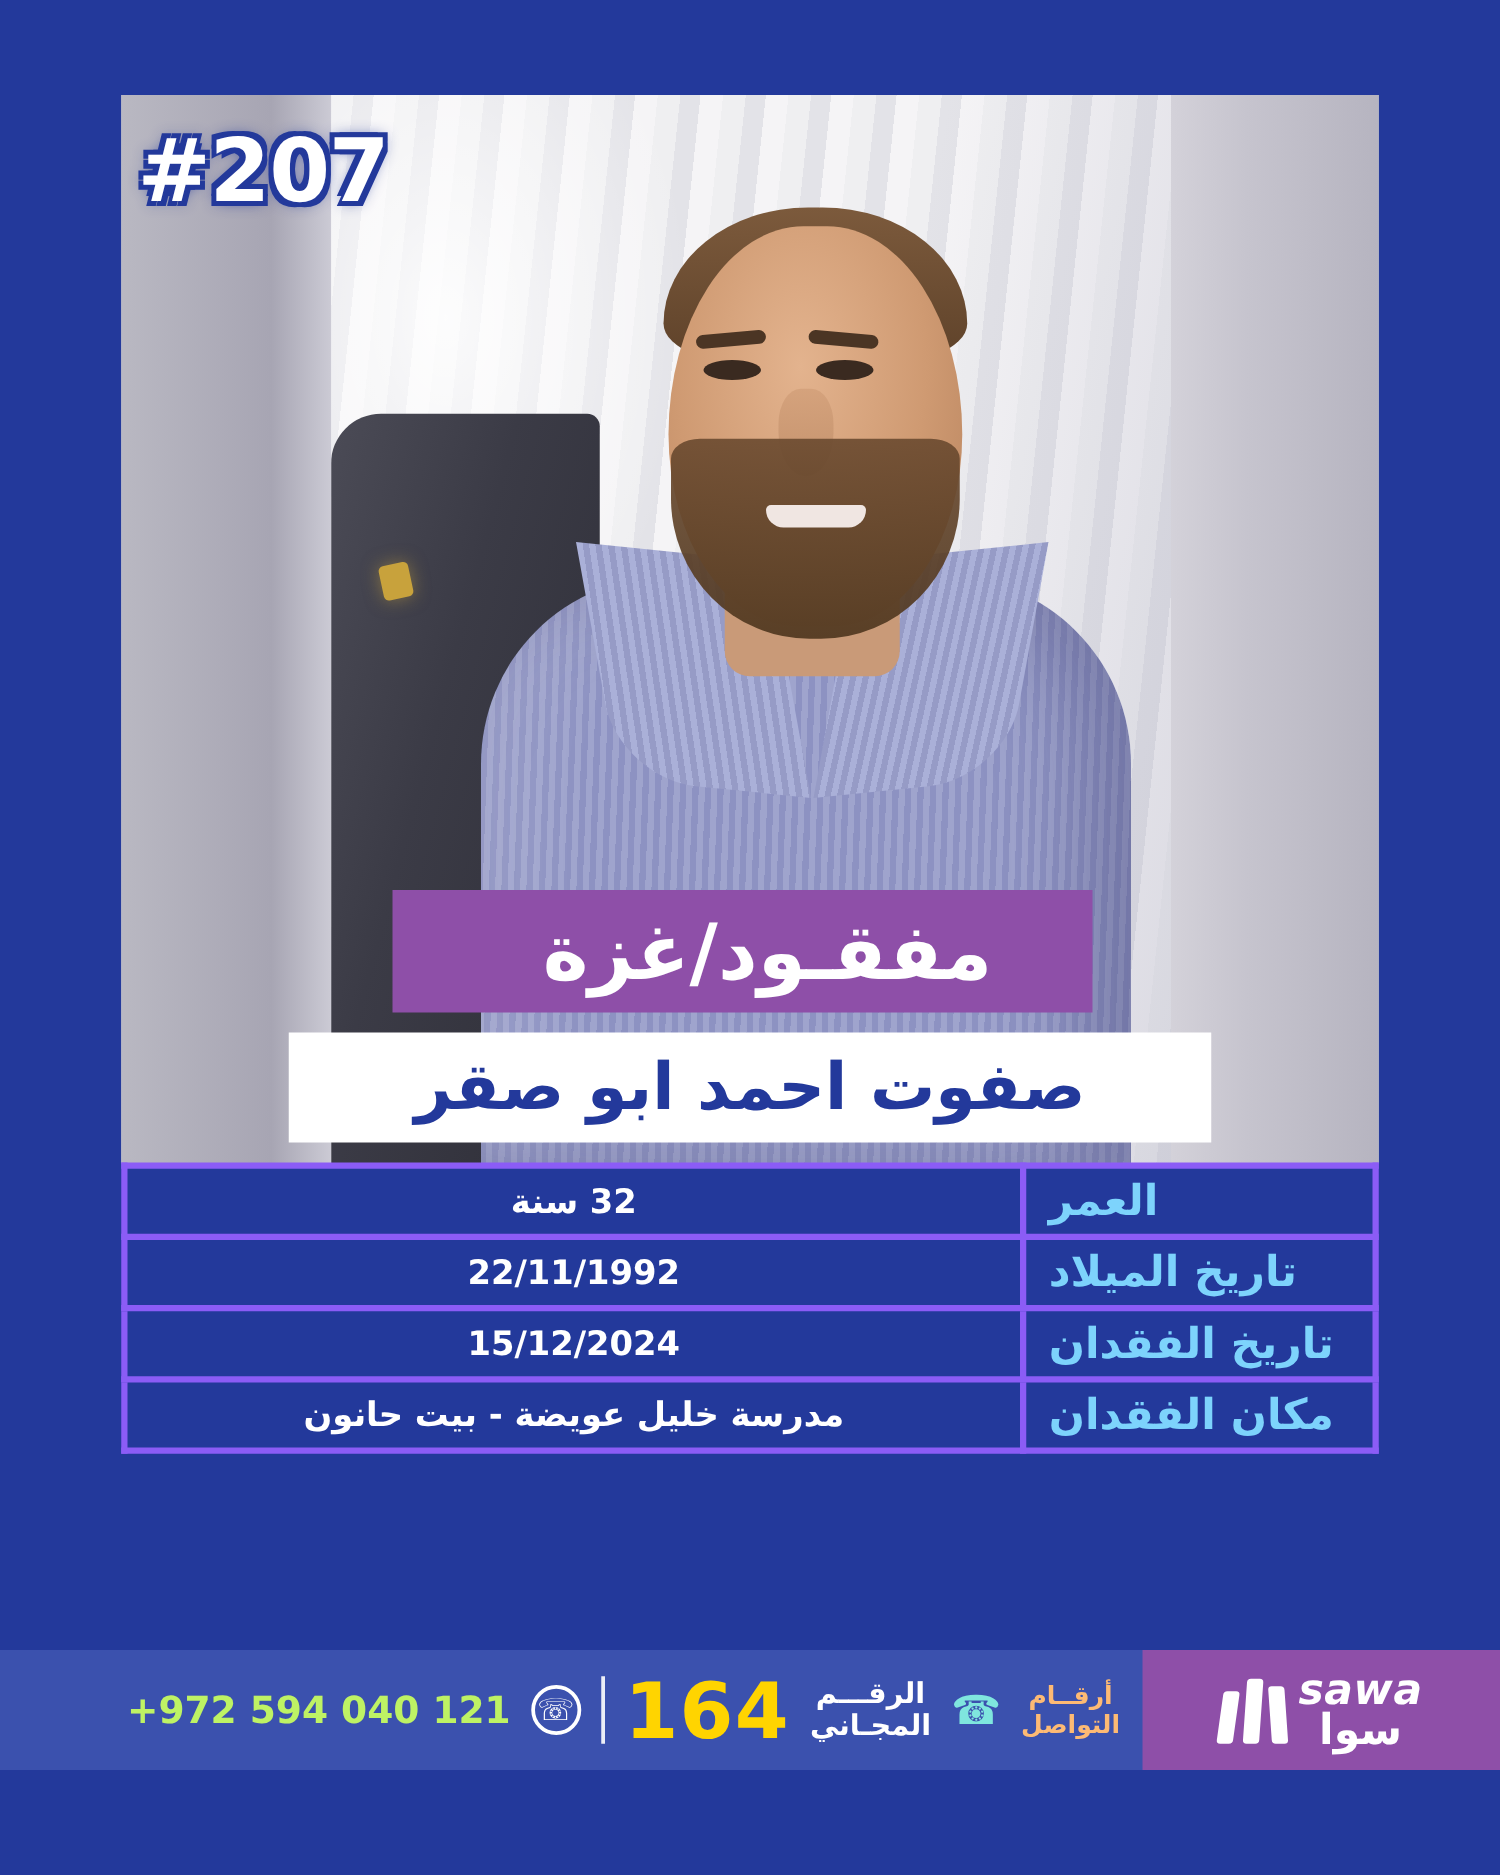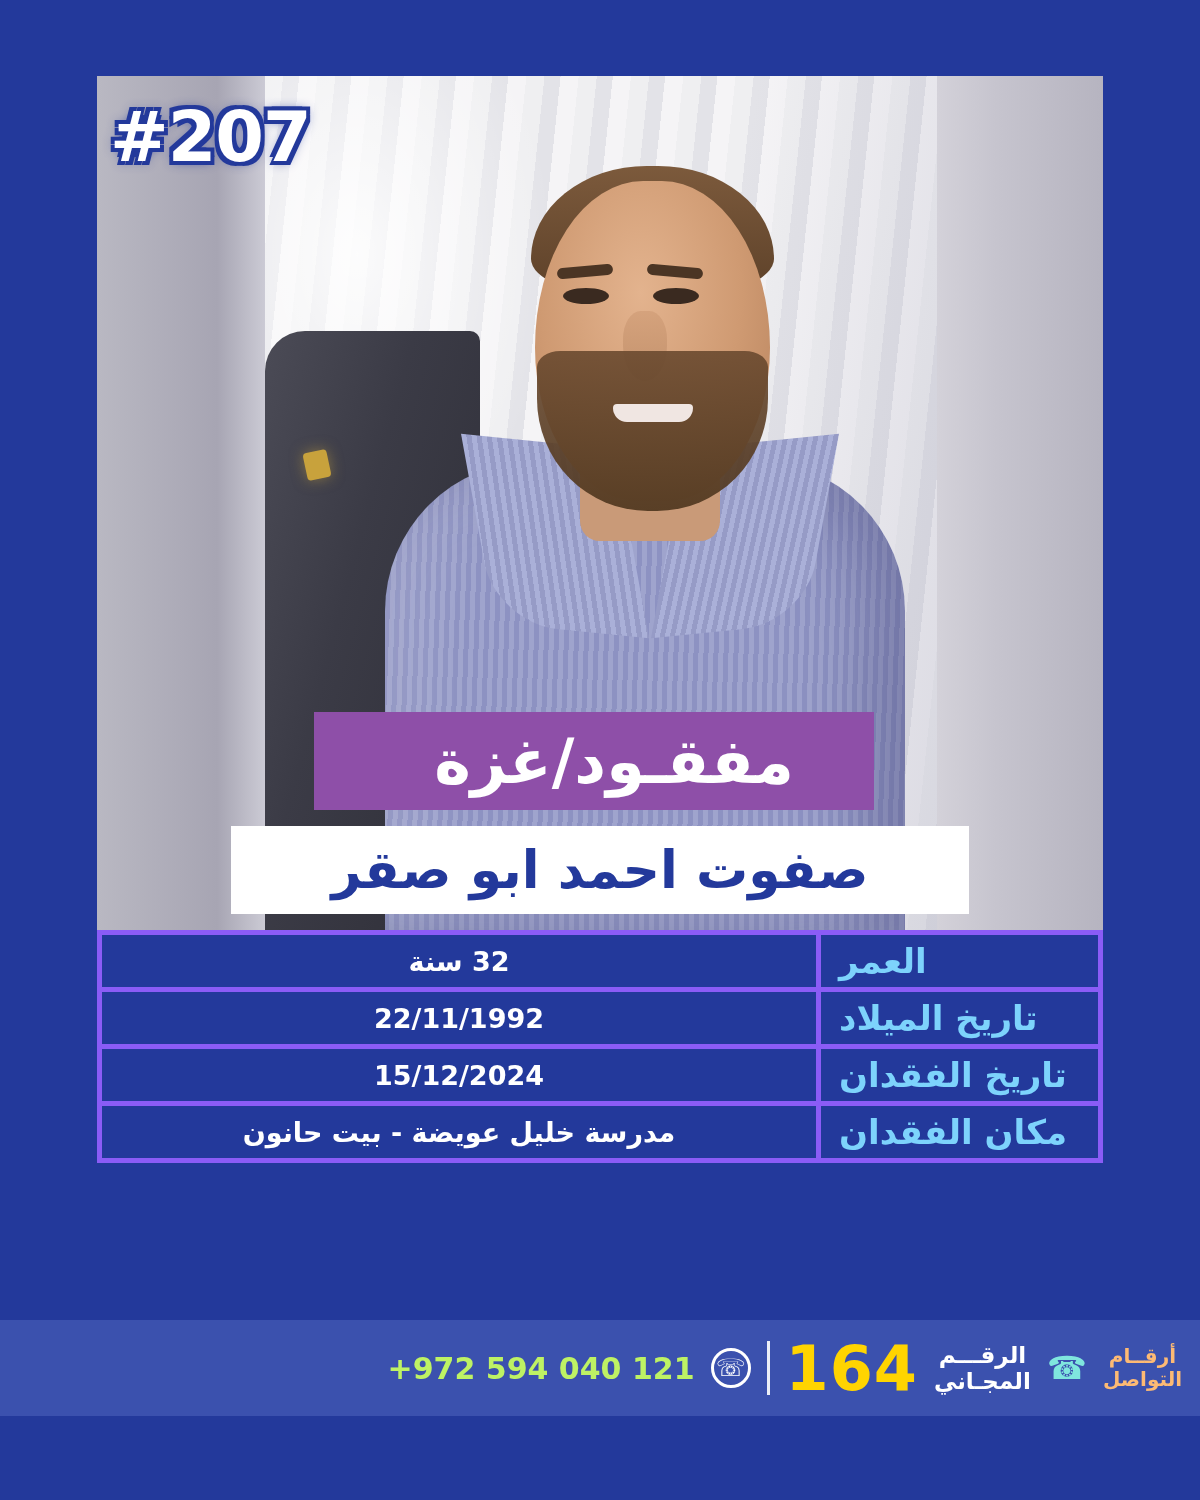--- a/index.html
+++ b/index.html
@@ -364,20 +364,31 @@
         <td class="value">15/12/2024</td>
       </tr>
       <tr>
         <td class="label">مكان الفقدان</td>
         <td class="value">مدرسة خليل عويضة - بيت حانون</td>
       </tr>
     </tbody>
   </table>
 
   <div class="footer">
+    <div class="logo-box">
+      <div class="logo-mark">
+          <i></i>
+          <i></i>
+          <i></i>
+        </div>
+      <div class="logo-text">
+        <span class="logo-latin">sawa</span>
+        <span class="logo-ar">سوا</span>
+      </div>
+    </div>
 
     <div class="footer-left">
       <div class="contact-label">
         <div>أرقــام</div>
         <div>التواصل</div>
       </div>
       <div class="phone-icon">☎</div>
       <div class="free-label">
         <div>الرقـــم</div>
         <div>المجـاني</div>

